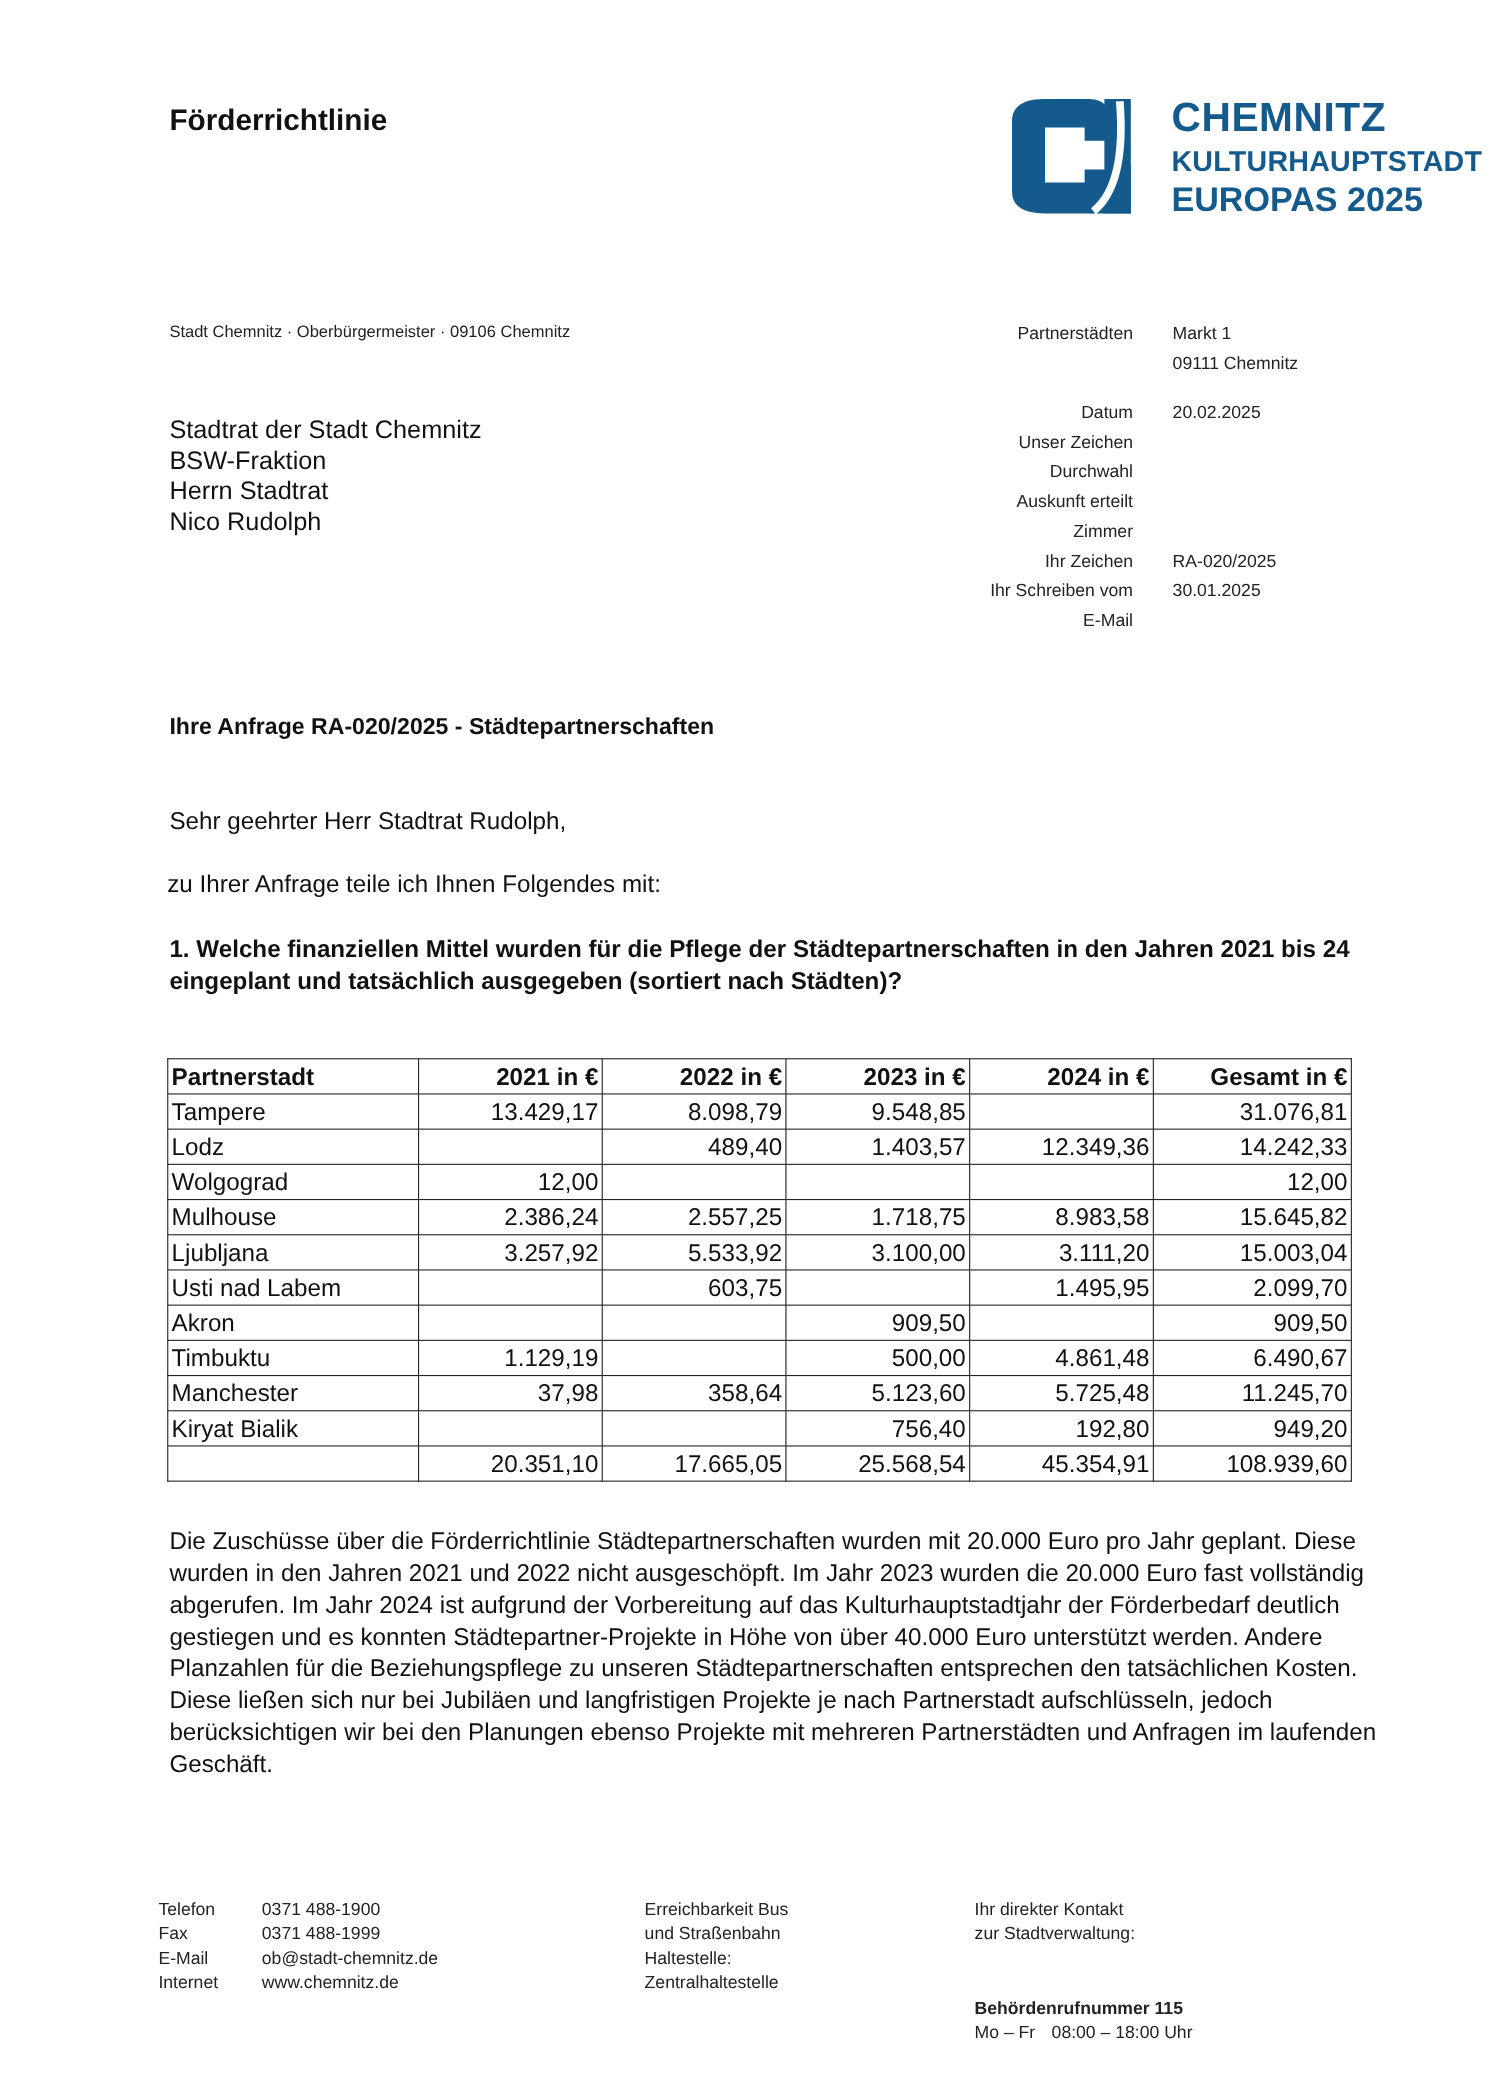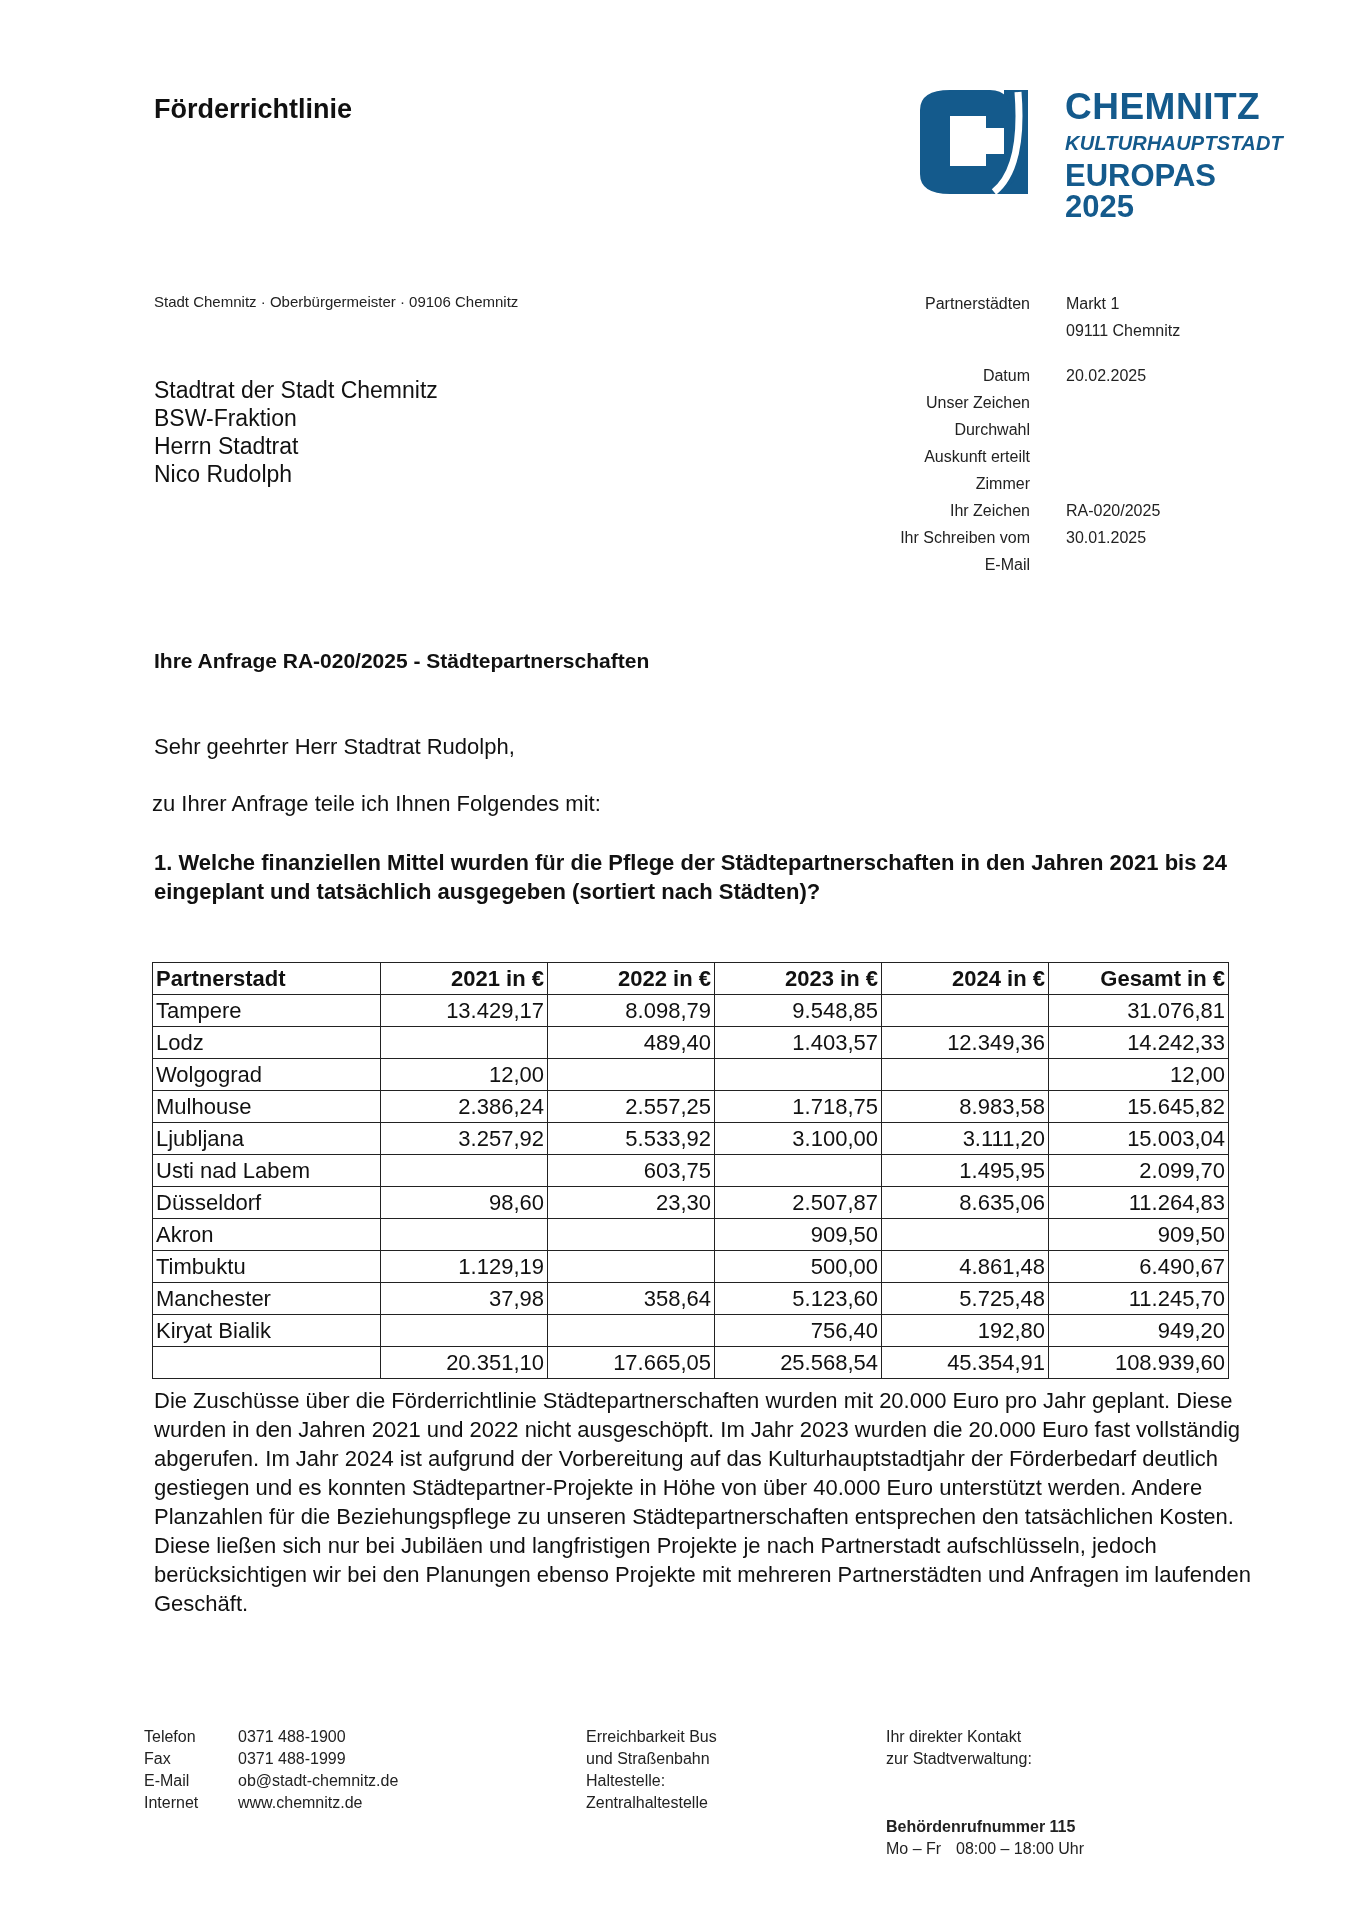--- a/index.html
+++ b/index.html
@@ -4,21 +4,21 @@
 <style>
   html, body { margin: 0; padding: 0; background: #ffffff; }
   body { width: 1366px; height: 1907px; position: relative; overflow: hidden;
          font-family: "Liberation Sans", sans-serif; color: #111111; }
   .abs { position: absolute; }
   .office-title { left: 154px; top: 94px; font-size: 27px; font-weight: bold; }
   .logo { left: 920px; top: 88px; width: 340px; height: 110px; }
   .logo svg { position: absolute; left: 0; top: 0; }
   .logo-text { position: absolute; left: 145px; top: 0; color: #145a8c; font-weight: bold; line-height: 1; }
   .logo-l1 { font-size: 37px; letter-spacing: 0.5px; display: block; margin-top: 0px; }
-  .logo-l2 { font-size: 20px; display: block; margin-top: 8px; letter-spacing: 0.2px; font-style: italic; }
+  .logo-l2 { font-size: 26px; display: block; margin-top: 8px; letter-spacing: 0.2px; }
   .logo-l3 { font-size: 31px; display: block; margin-top: 7px; }
   .sender-line { left: 154px; top: 293px; font-size: 15px; color: #222; }
   .recipient { left: 154px; top: 376px; font-size: 23px; line-height: 28px; }
   .info { left: 860px; top: 290px; width: 420px; font-size: 16px; color: #222; }
   .info-row { display: flex; height: 27px; align-items: center; }
   .info-row .lbl { width: 170px; text-align: right; }
   .info-row .val { margin-left: 36px; }
   .subject { left: 154px; top: 649px; font-size: 21px; font-weight: bold; }
   .salutation { left: 154px; top: 734px; font-size: 22px; }
   .intro { left: 152px; top: 791px; font-size: 22px; }
@@ -178,28 +178,20 @@
         </tr>
         <tr>
           <td class="first">Usti nad Labem</td>
           <td></td>
           <td>603,75</td>
           <td></td>
           <td>1.495,95</td>
           <td>2.099,70</td>
         </tr>
         <tr>
-          <td class="first">Düsseldorf</td>
-          <td>98,60</td>
-          <td>23,30</td>
-          <td>2.507,87</td>
-          <td>8.635,06</td>
-          <td>11.264,83</td>
-        </tr>
-        <tr>
           <td class="first">Akron</td>
           <td></td>
           <td></td>
           <td>909,50</td>
           <td></td>
           <td>909,50</td>
         </tr>
         <tr>
           <td class="first">Timbuktu</td>
           <td>1.129,19</td>

